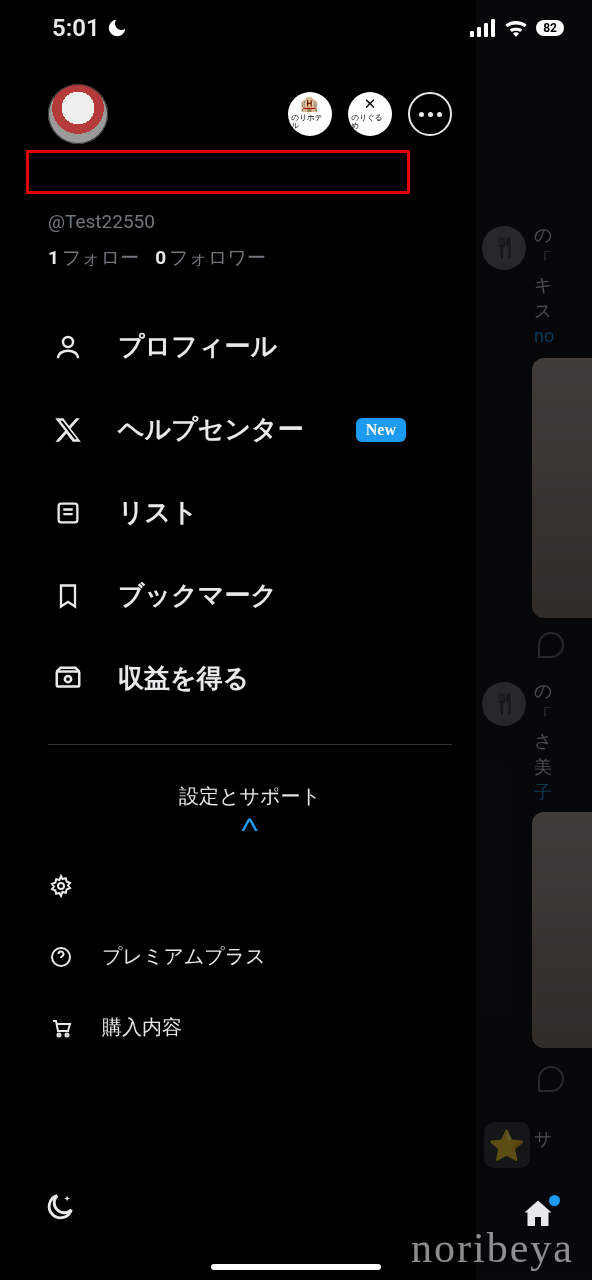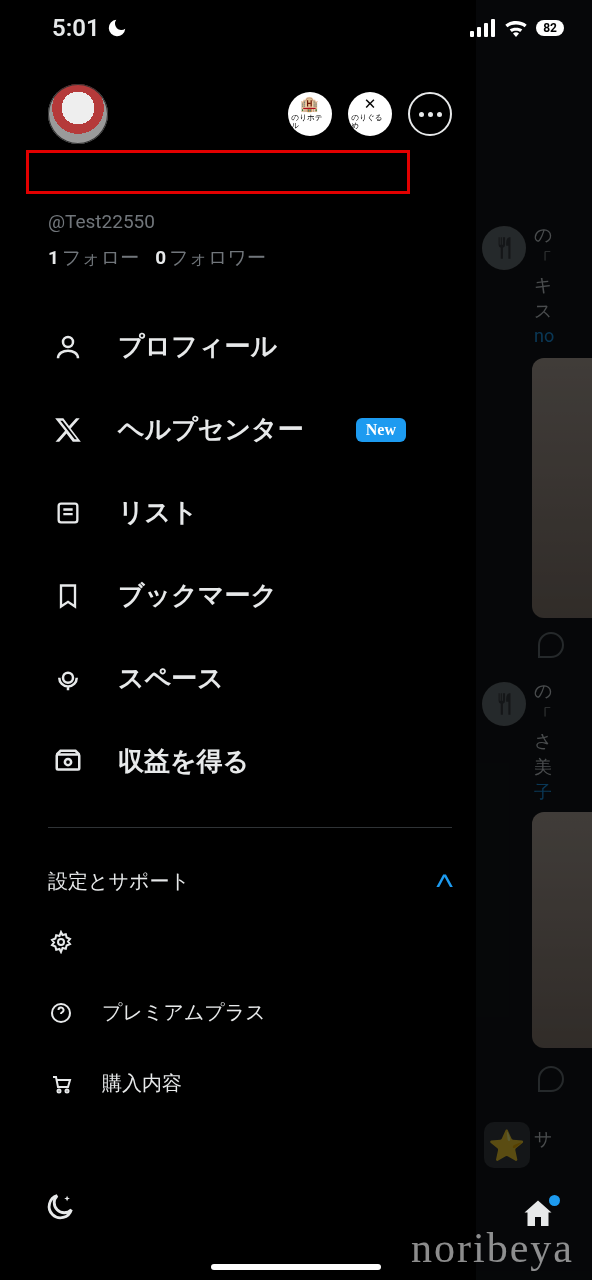--- a/index.html
+++ b/index.html
@@ -212,20 +212,21 @@
     }
     .section {
       padding: 32px 24px 0 48px;
     }
     .section-head {
       display: flex;
       align-items: center;
       justify-content: space-between;
       font-size: 20px;
       padding: 6px 0 10px;
+      flex-direction: column;
     }
     .chev {
       color: #1d9bf0;
       font-size: 26px;
       transform: scaleX(1.3);
     }
     .sub-item {
       display: flex;
       align-items: center;
       gap: 28px;
@@ -426,29 +427,20 @@
       <span class="icon">
         <svg width="28" height="28" viewBox="0 0 24 24" fill="none" stroke="#e7e9ea" stroke-width="2">
             <path d="M6 3h12v18l-6-4-6 4V3z"></path>
           </svg>
       </span>
       <span>ブックマーク</span>
     </div>
     <div class="nav-item">
       <span class="icon">
         <svg width="30" height="30" viewBox="0 0 24 24" fill="none" stroke="#e7e9ea" stroke-width="2">
-            <circle cx="12" cy="11" r="4"></circle>
-            <path d="M5 11a7 7 0 0 0 14 0M12 18v3"></path>
-          </svg>
-      </span>
-      <span>スペース</span>
-    </div>
-    <div class="nav-item">
-      <span class="icon">
-        <svg width="30" height="30" viewBox="0 0 24 24" fill="none" stroke="#e7e9ea" stroke-width="2">
             <rect x="3" y="6" width="18" height="12" rx="1"></rect>
             <circle cx="12" cy="12" r="2.5"></circle>
             <path d="M3 6l3-3h12l3 3"></path>
           </svg>
       </span>
       <span>収益を得る</span>
     </div>
   </div>
 
   <div class="divider"></div>

